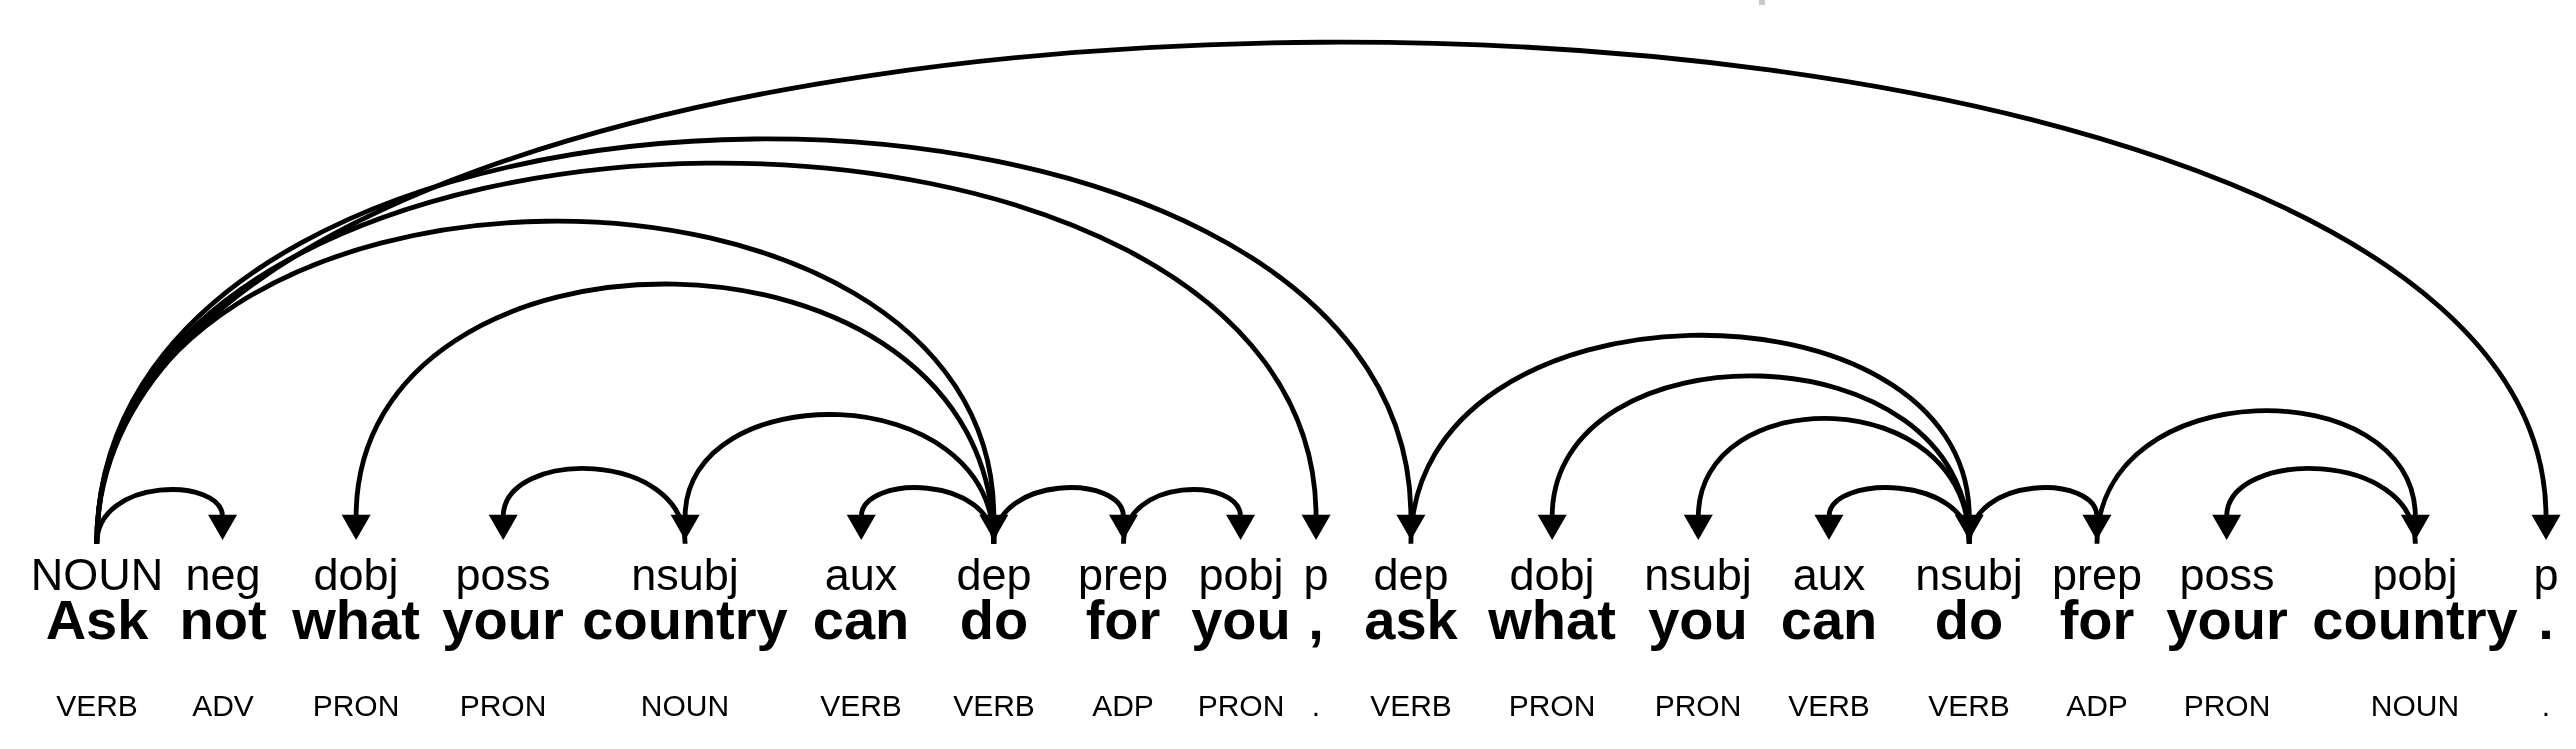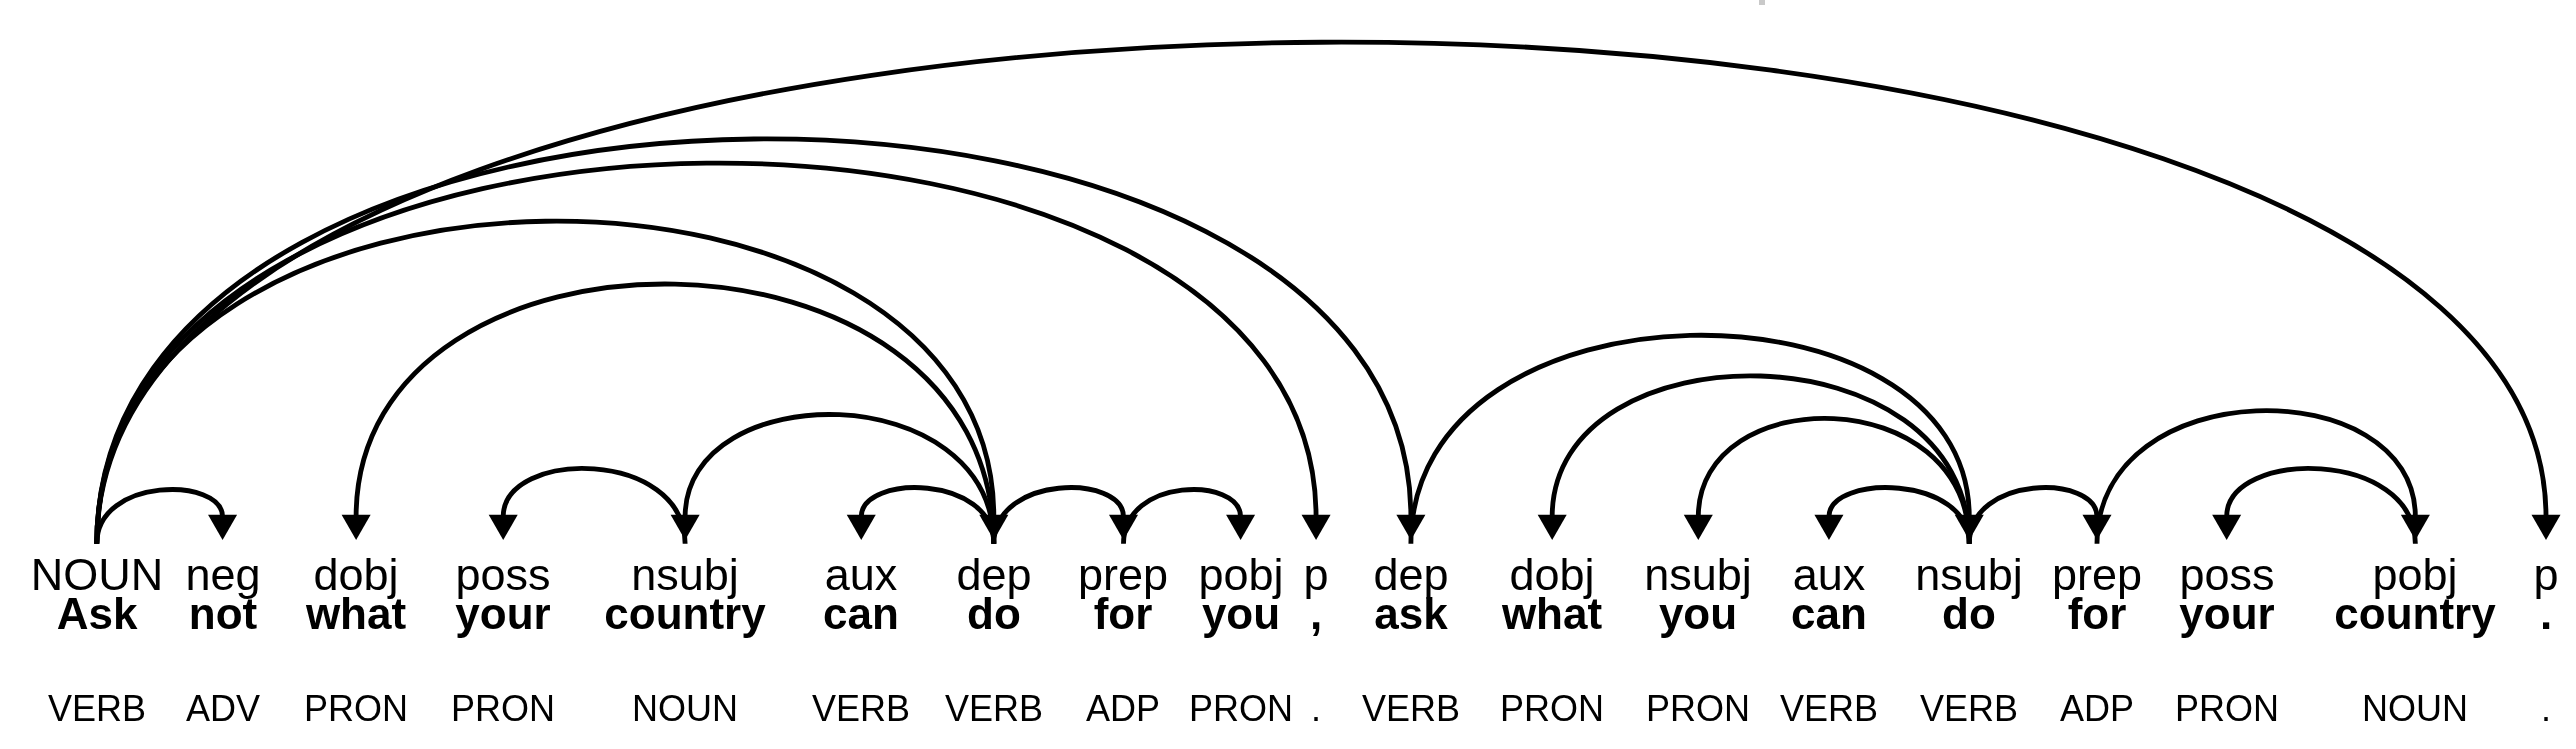--- a/index.html
+++ b/index.html
@@ -38,26 +38,26 @@
     color: #000000;
     line-height: 1;
   }
   .tok-label {
     top: 552px;
     font-size: 45px;
     font-weight: 400;
   }
   .tok-word {
     top: 592px;
-    font-size: 44px;
+    font-size: 56px;
     font-weight: 700;
   }
   .tok-pos {
     top: 691px;
-    font-size: 36px;
+    font-size: 30px;
     font-weight: 400;
   }
   #artifact-tick {
     position: absolute;
     top: 0;
     height: 4.8px;
     width: 5.8px;
   }
 </style>
 </head>

